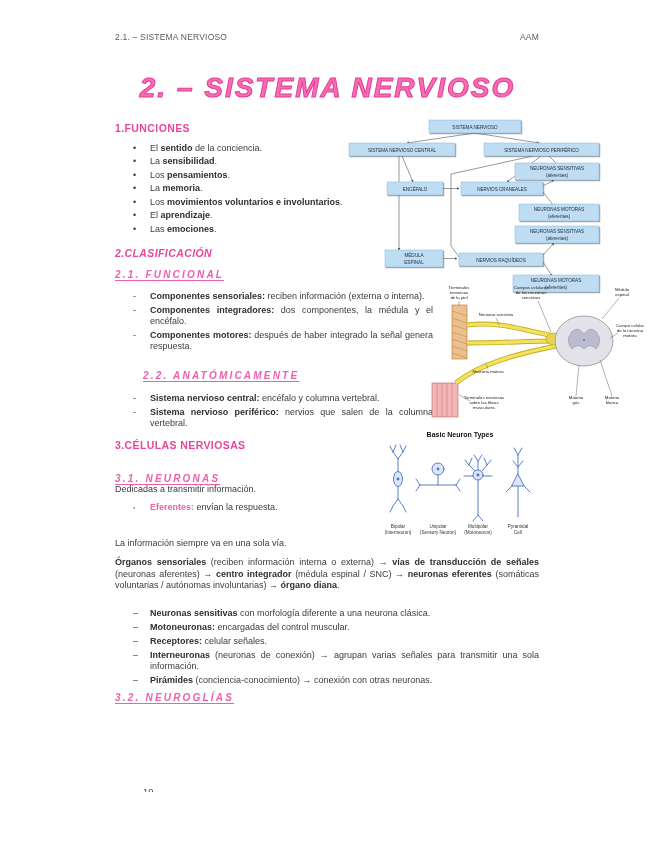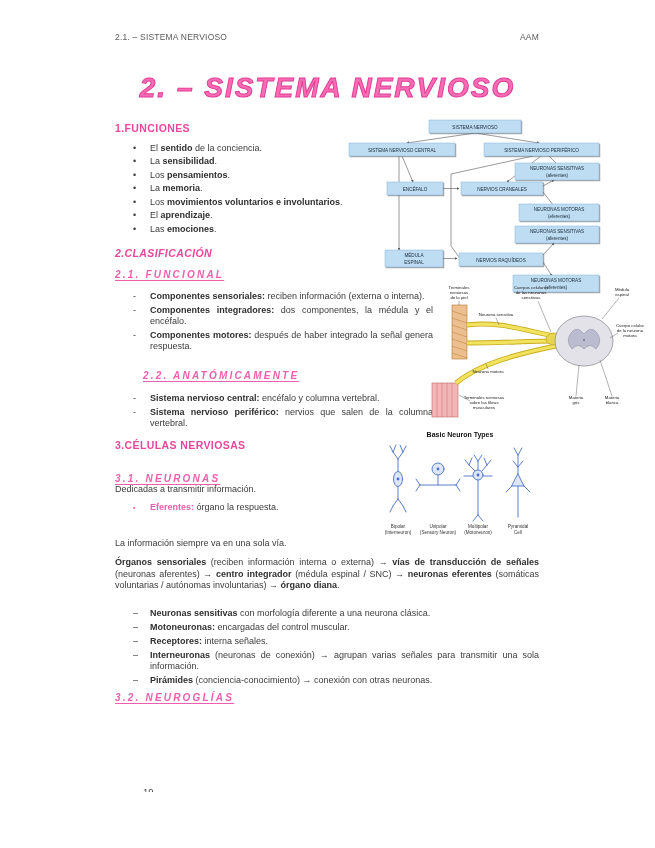--- a/index.html
+++ b/index.html
@@ -108,40 +108,40 @@
       </div>
   </div>
 
   <div class="abs sec-h" style="left:115px;top:439px;">3.CÉLULAS NERVIOSAS</div>
   <div class="abs sub-h" style="left:115px;top:461px;margin-top:12px;">3.1. NEURONAS</div>
   <div class="abs txt" style="left:115px;top:484px;">Dedicadas a transmitir información.</div>
 
   <div class="abs list tight" style="left:133px;top:502px;width:280px;">
     <div class="li">
         <span class="mk pink">▪</span>
-        <span class="tx"><span class="pb">Eferentes:</span><span> órgano la respuesta.</span></span>
+        <span class="tx"><span class="pb">Eferentes:</span><span> envían la respuesta.</span></span>
       </div>
   </div>
 
   <div class="abs txt" style="left:115px;top:538px;">La información siempre va en una sola vía.</div>
 
   <div class="abs txt just" style="left:115px;top:557px;width:424px;"><span class="b">Órganos sensoriales</span><span> (reciben información interna o externa) → </span><span class="b">vías de transducción de señales</span><span> (neuronas aferentes) → </span><span class="b">centro integrador</span><span> (médula espinal / SNC) → </span><span class="b">neuronas eferentes</span><span> (somáticas voluntarias / autónomas involuntarias) → </span><span class="b">órgano diana</span><span>.</span></div>
 
   <div class="abs list m3 just" style="left:133px;top:608px;width:406px;">
     <div class="li">
         <span class="mk">–</span>
         <span class="tx"><span class="b">Neuronas sensitivas</span><span> con morfología diferente a una neurona clásica.</span></span>
       </div>
     <div class="li">
         <span class="mk">–</span>
         <span class="tx"><span class="b">Motoneuronas:</span><span> encargadas del control muscular.</span></span>
       </div>
     <div class="li">
         <span class="mk">–</span>
-        <span class="tx"><span class="b">Receptores:</span><span> interna señales.</span></span>
+        <span class="tx"><span class="b">Receptores:</span><span> celular señales.</span></span>
       </div>
     <div class="li">
         <span class="mk">–</span>
         <span class="tx"><span class="b">Interneuronas</span><span> (neuronas de conexión) → agrupan varias señales para transmitir una sola información.</span></span>
       </div>
     <div class="li">
         <span class="mk">–</span>
         <span class="tx"><span class="b">Pirámides</span><span> (conciencia-conocimiento) → conexión con otras neuronas.</span></span>
       </div>
   </div>

